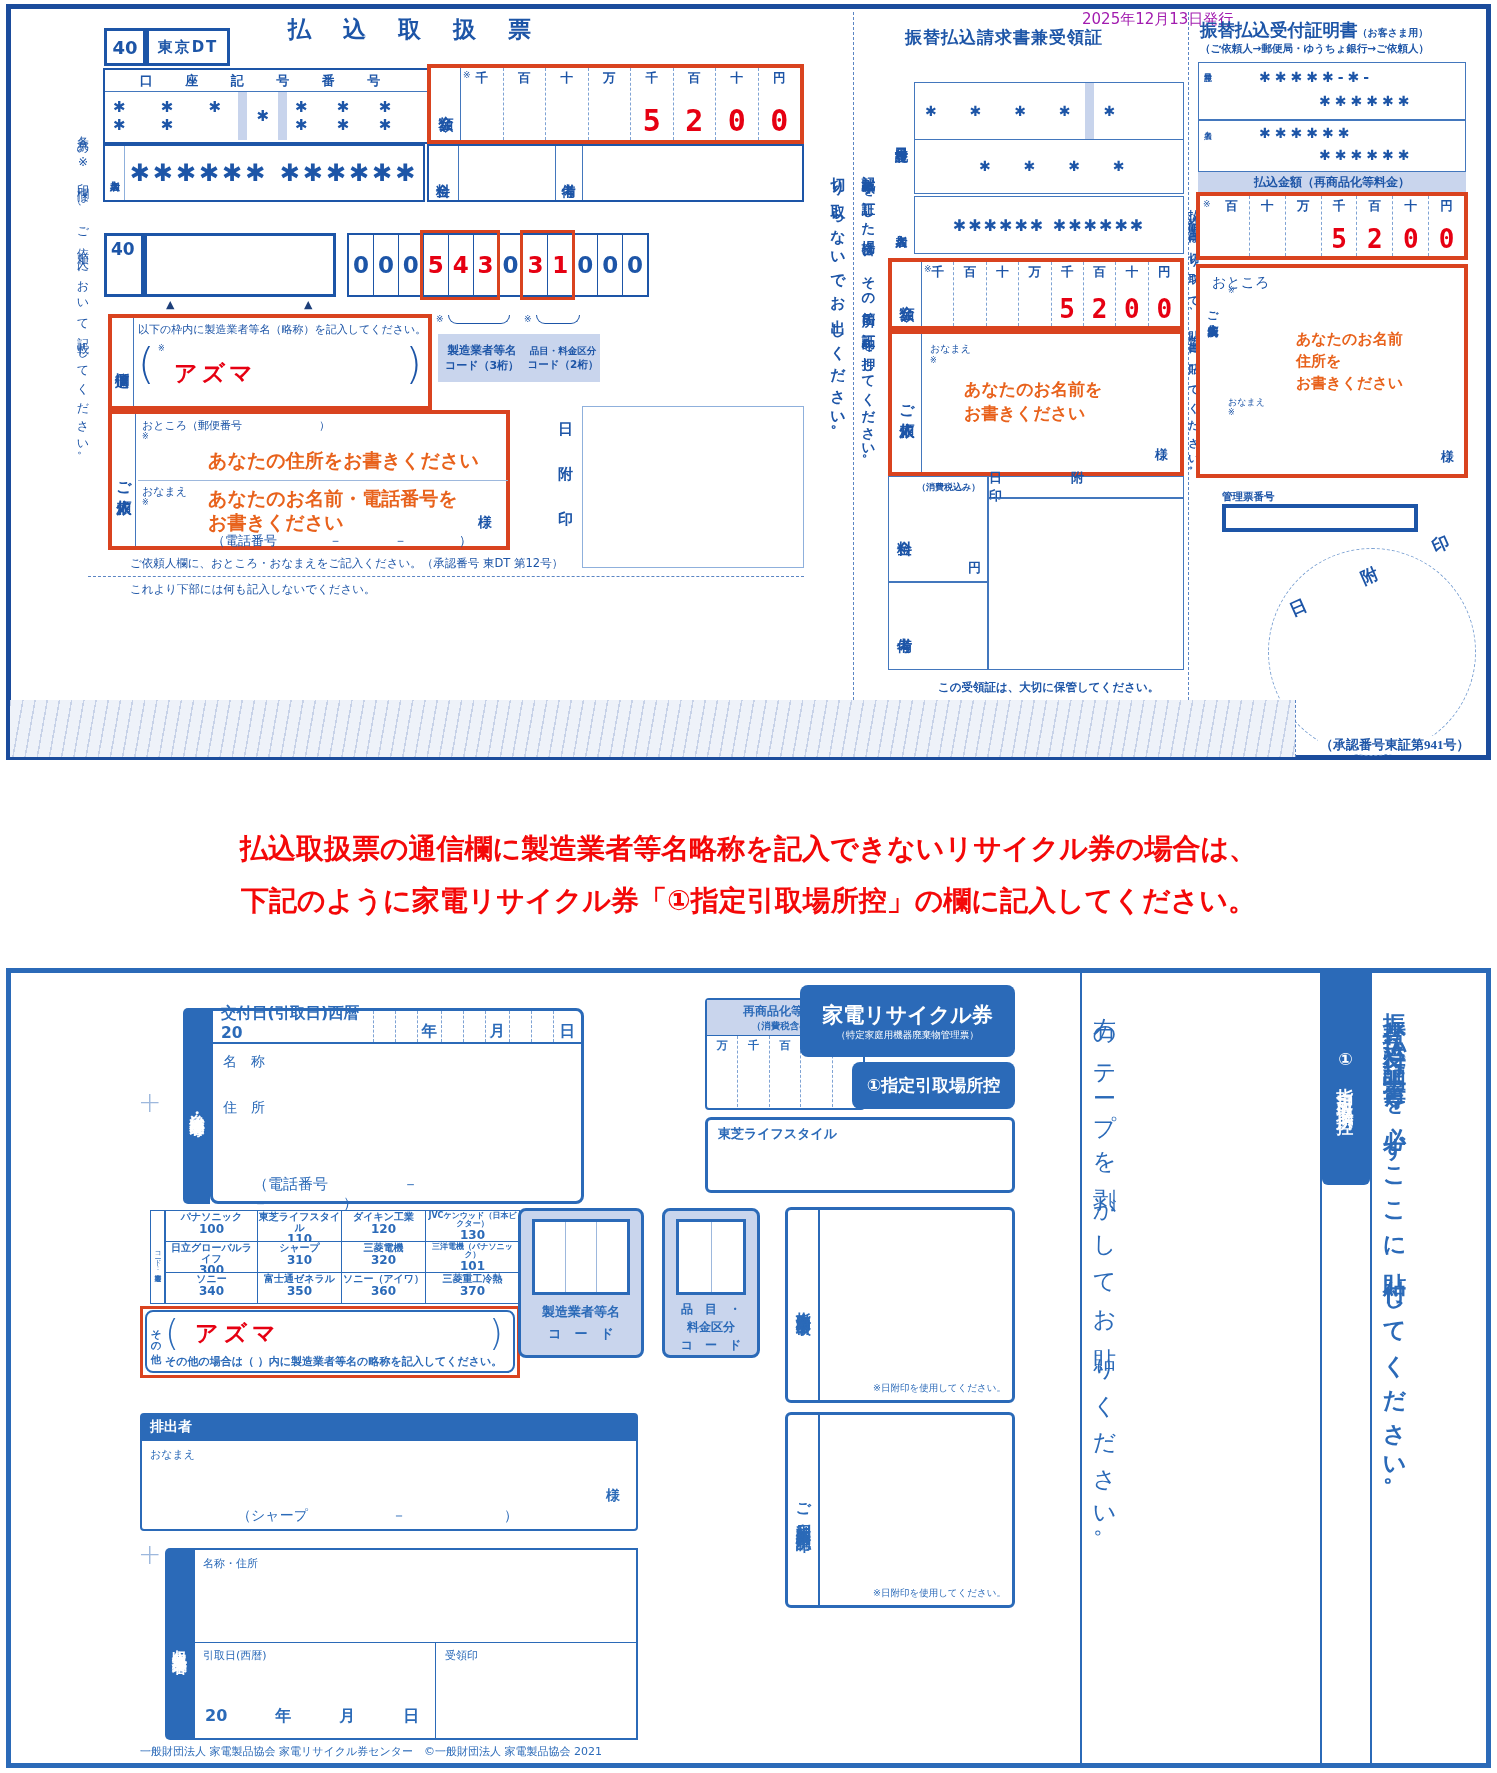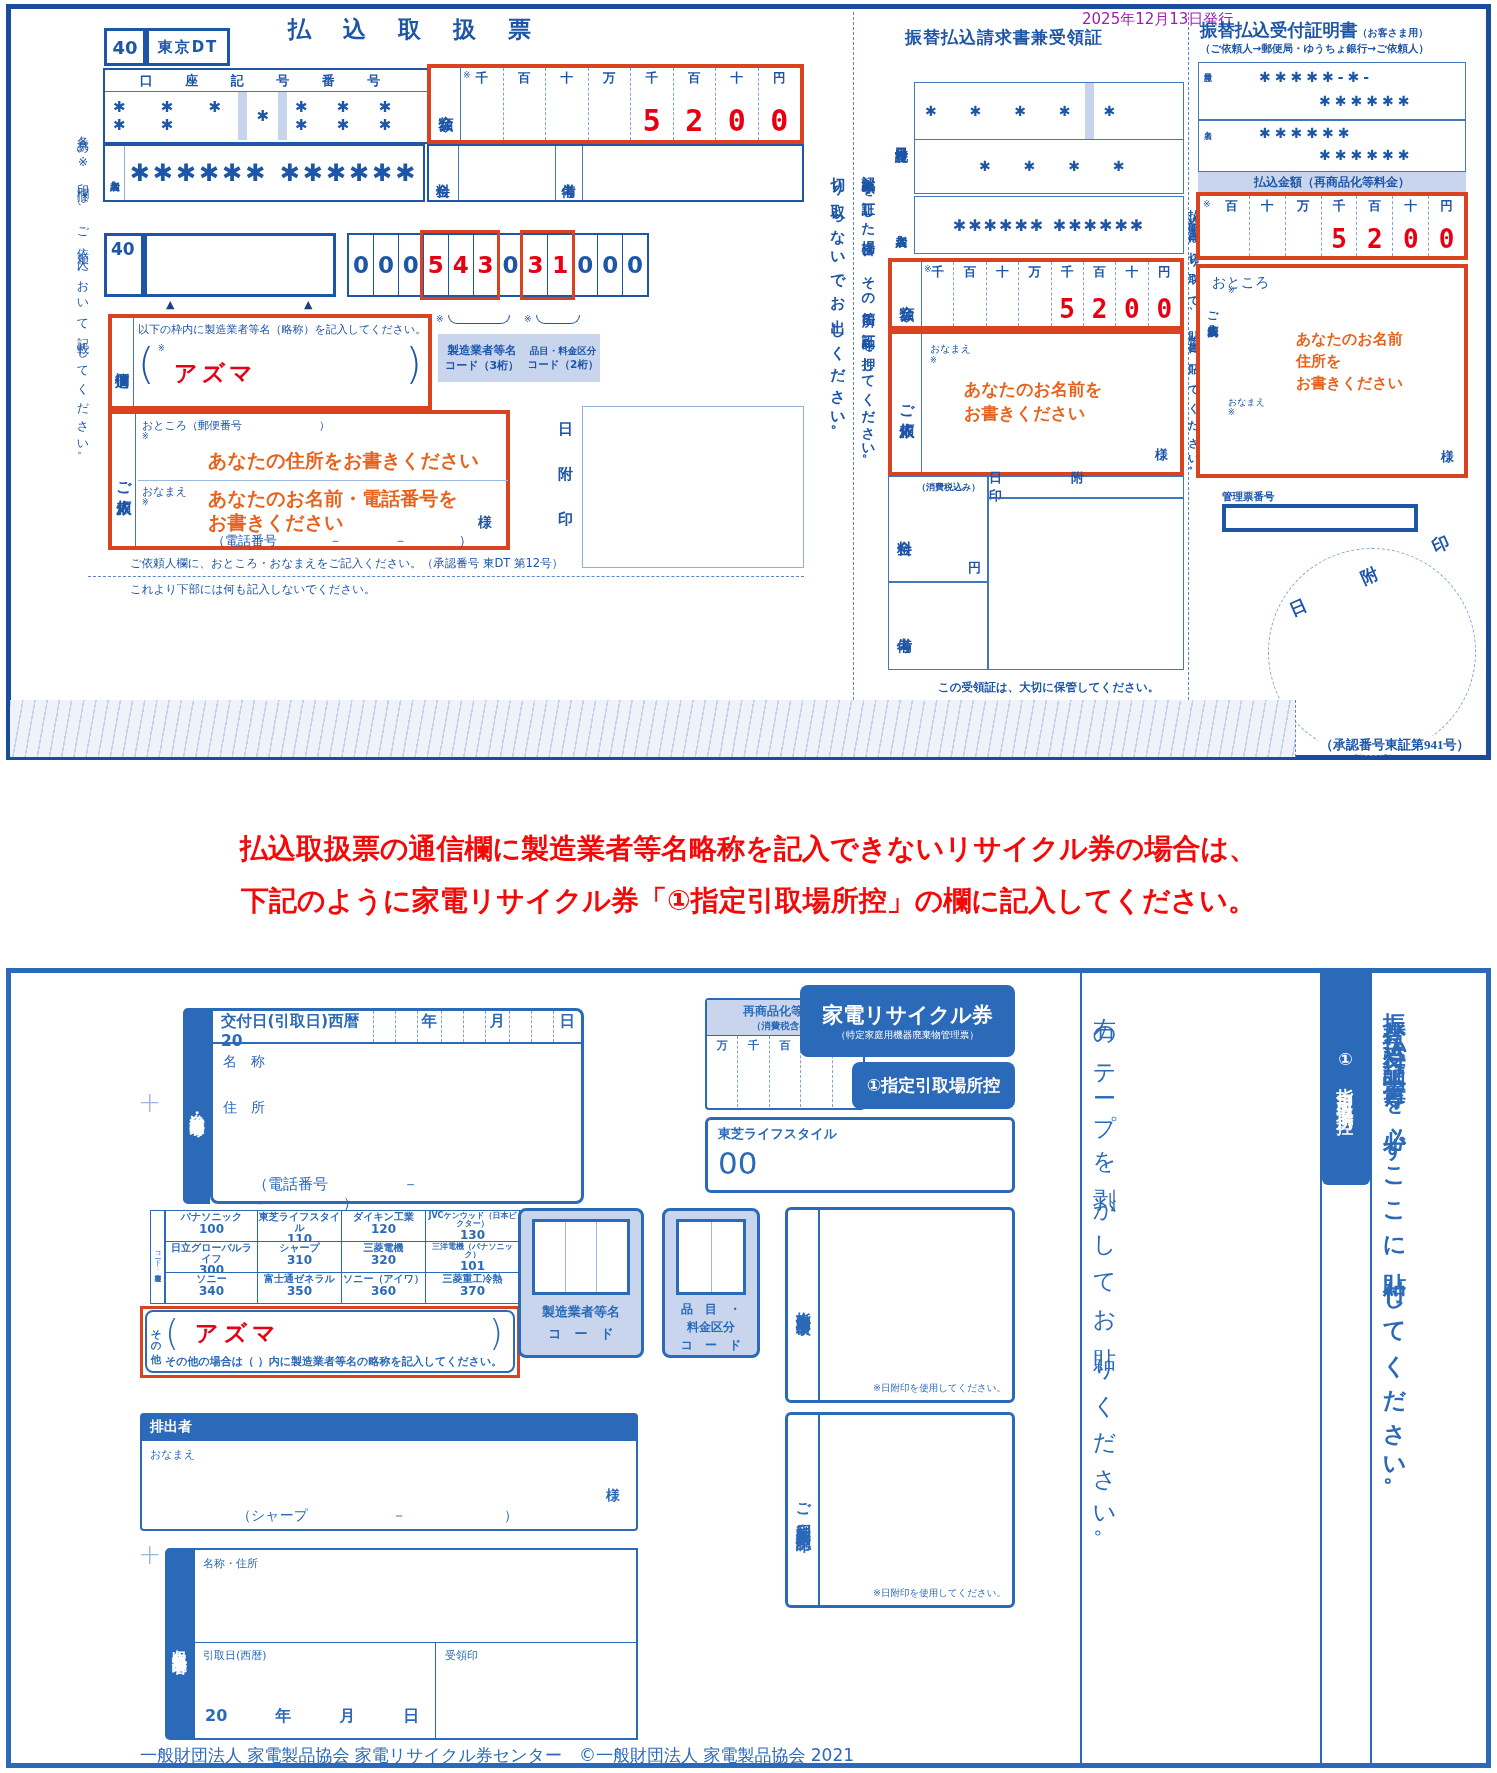--- a/index.html
+++ b/index.html
@@ -338,21 +338,21 @@
 
   <div class="abs bold" style="left:0;top:830px;width:100%;text-align:center;font-size:28px;color:#f40808">払込取扱票の通信欄に製造業者等名略称を記入できないリサイクル券の場合は、</div>
   <div class="abs bold" style="left:0;top:882px;width:100%;text-align:center;font-size:28px;color:#f40808">下記のように家電リサイクル券「①指定引取場所控」の欄に記入してください。</div>
 
   <div class="abs b-bot" style="left:6px;top:968px;width:1485px;height:800px;background:#fff"></div>
   <span class="abs" style="left:138px;top:1086px;font-size:28px;font-weight:200;color:#9db8dd">+</span>
   <span class="abs" style="left:138px;top:1538px;font-size:28px;font-weight:200;color:#9db8dd">+</span>
 
   <div class="abs btab vt ctr bold" style="left:183px;top:1008px;width:27px;height:196px;font-size:15px;border-radius:5px 0 0 5px;letter-spacing:1px">自治体・小売業者等</div>
   <div class="abs bt3" style="left:210px;top:1008px;width:374px;height:196px;border-radius:0 8px 8px 8px;color:#2b6ab8">
-    <div style="display:flex;height:33px;border-bottom:2px solid #2b6ab8;align-items:flex-start">
+    <div style="display:flex;height:33px;border-bottom:2px solid #2b6ab8;align-items:flex-end">
       <span class="bold" style="font-size:15.5px;padding-left:8px">交付日(引取日)西暦 20</span>
       <span style="width:24px;height:100%;border-left:1px dashed #7fa3d4"></span>
       <span style="width:24px;height:100%;border-left:1px dashed #7fa3d4;border-right:1px dashed #7fa3d4"></span>
       <span class="bold" style="font-size:15.5px;padding:0 4px">年</span>
       <span style="width:24px;height:100%;border-left:1px dashed #7fa3d4"></span>
       <span style="width:24px;height:100%;border-left:1px dashed #7fa3d4;border-right:1px dashed #7fa3d4"></span>
       <span class="bold" style="font-size:15.5px;padding:0 4px">月</span>
       <span style="width:24px;height:100%;border-left:1px dashed #7fa3d4"></span>
       <span style="width:24px;height:100%;border-left:1px dashed #7fa3d4;border-right:1px dashed #7fa3d4"></span>
       <span class="bold" style="font-size:15.5px;padding:0 6px">日</span>
@@ -434,21 +434,21 @@
 
   <div class="abs btab vt ctr bold" style="left:165px;top:1548px;width:28px;height:192px;font-size:15px;border-radius:5px 0 0 5px;letter-spacing:2px">収集運搬業者</div>
   <div class="abs bt2" style="left:193px;top:1548px;width:445px;height:192px;color:#2b6ab8">
     <div class="abs" style="left:8px;top:6px;font-size:11px">名称・住所</div>
     <div class="abs" style="left:0;top:92px;width:100%;border-top:1.5px solid #2b6ab8"></div>
     <div class="abs" style="left:240px;top:92px;height:97px;border-left:1.5px solid #2b6ab8"></div>
     <div class="abs" style="left:8px;top:98px;font-size:11px">引取日(西暦)</div>
     <div class="abs" style="left:250px;top:98px;font-size:11px">受領印</div>
     <div class="abs bold" style="left:10px;top:156px;font-size:16px">20　　　年　　　月　　　日</div>
   </div>
-  <div class="abs bb" style="left:140px;top:1744px;font-size:17px">一般財団法人 家電製品協会 家電リサイクル券センター　©一般財団法人 家電製品協会 2021</div>
+  <div class="abs bb" style="left:140px;top:1744px;font-size:11px">一般財団法人 家電製品協会 家電リサイクル券センター　©一般財団法人 家電製品協会 2021</div>
 
   <div class="abs bt2" style="left:705px;top:998px;width:160px;height:112px;border-radius:4px;color:#2b6ab8">
     <div class="lbl ctr" style="height:36px;flex-direction:column;border-bottom:1.5px solid #2b6ab8">
       <span class="bold" style="font-size:12px">再商品化等料金</span>
       <span class="bold" style="font-size:9.5px">（消費税含む）</span>
     </div>
     <div class="cols" style="height:71px">
       <div class="col">
           <span class="h" style="font-size:11px">万</span>
         </div>
@@ -468,21 +468,20 @@
   </div>
 
   <div class="abs btab ctr" style="left:800px;top:985px;width:215px;height:72px;border-radius:8px;flex-direction:column">
     <span class="bold" style="font-size:21px">家電リサイクル券</span>
     <span style="font-size:9.5px">（特定家庭用機器廃棄物管理票）</span>
   </div>
   <div class="abs btab ctr bold" style="left:852px;top:1062px;width:163px;height:47px;border-radius:8px;font-size:17px">①指定引取場所控</div>
 
   <div class="abs bt3" style="left:705px;top:1117px;width:310px;height:76px;border-radius:6px;color:#2b6ab8">
     <div class="bold" style="font-size:13px;padding:5px 0 0 10px">東芝ライフスタイル</div>
-    <div style="font-size:31px;padding:2px 0 0 10px">00</div>
   </div>
 
   <div class="abs lbl" style="left:518px;top:1208px;width:126px;height:150px;border:3.5px solid #2b6ab8;border-radius:8px;color:#2b6ab8">
     <div style="position:absolute;left:11px;top:8px;width:98px;height:76px;background:#fff;border:3px solid #2b6ab8;display:flex">
       <div style="flex:1;border-right:1.5px solid #9db8dd"></div>
         <div style="flex:1;border-right:1.5px solid #9db8dd"></div>
         <div style="flex:1"></div>
     </div>
     <div class="abs bold" style="left:0;top:92px;width:100%;text-align:center;font-size:13px">製造業者等名</div>
     <div class="abs bold" style="left:0;top:114px;width:100%;text-align:center;font-size:13px">コ　ー　ド</div>

